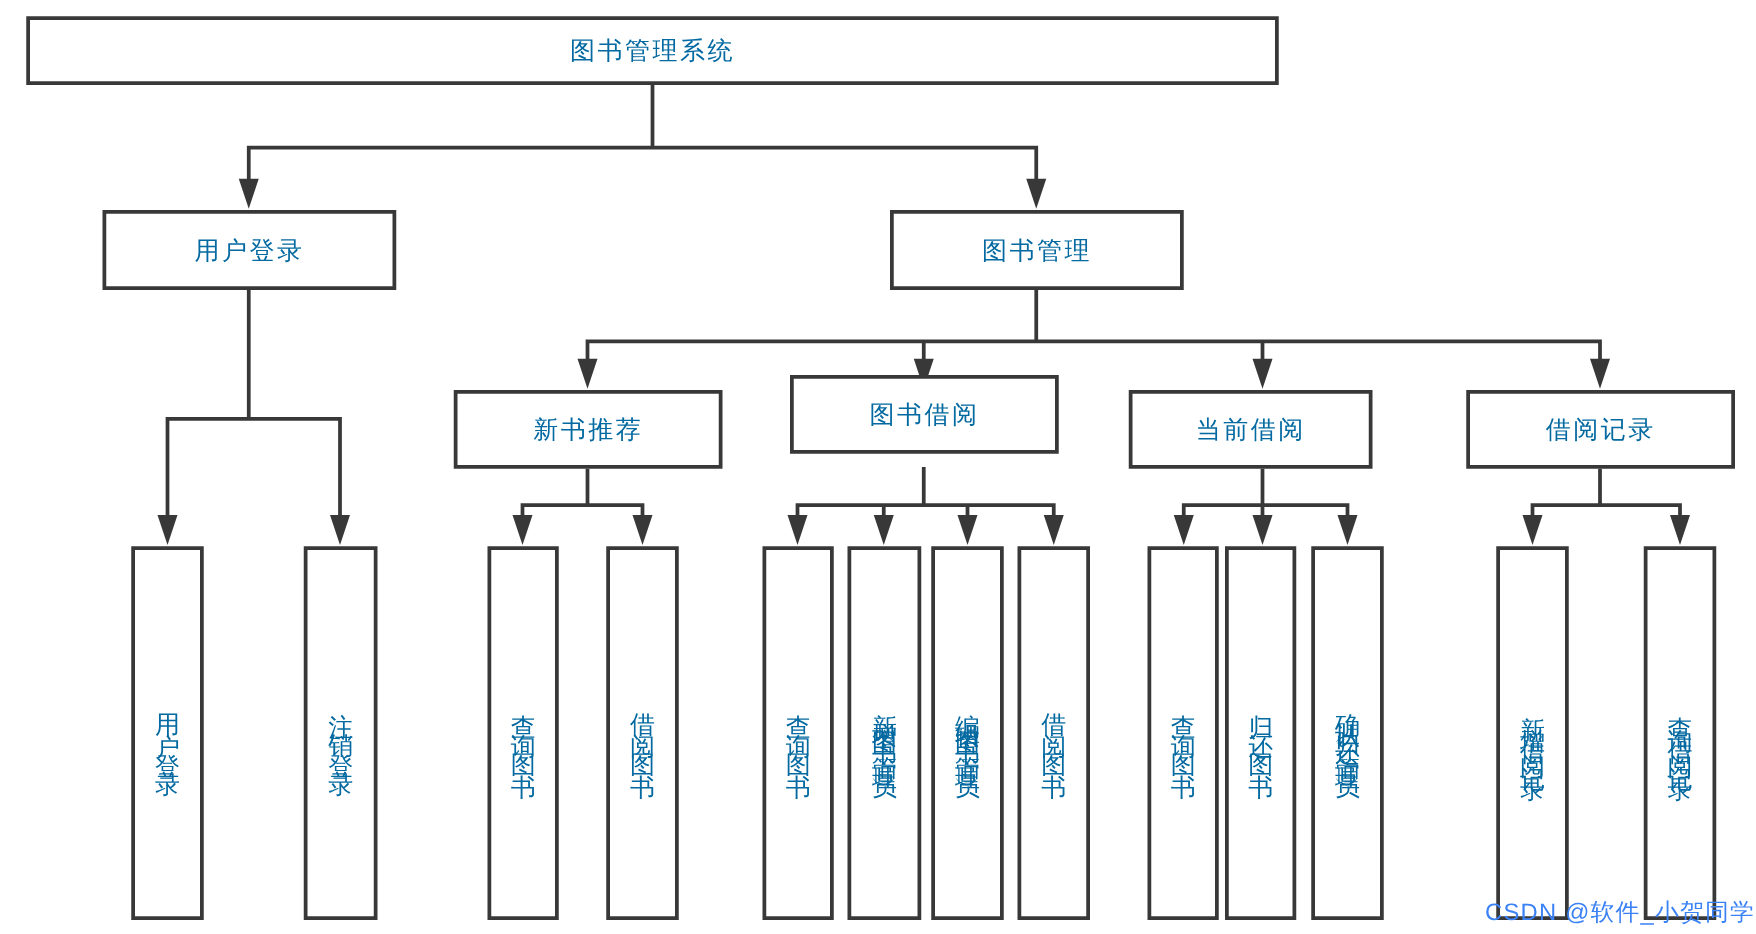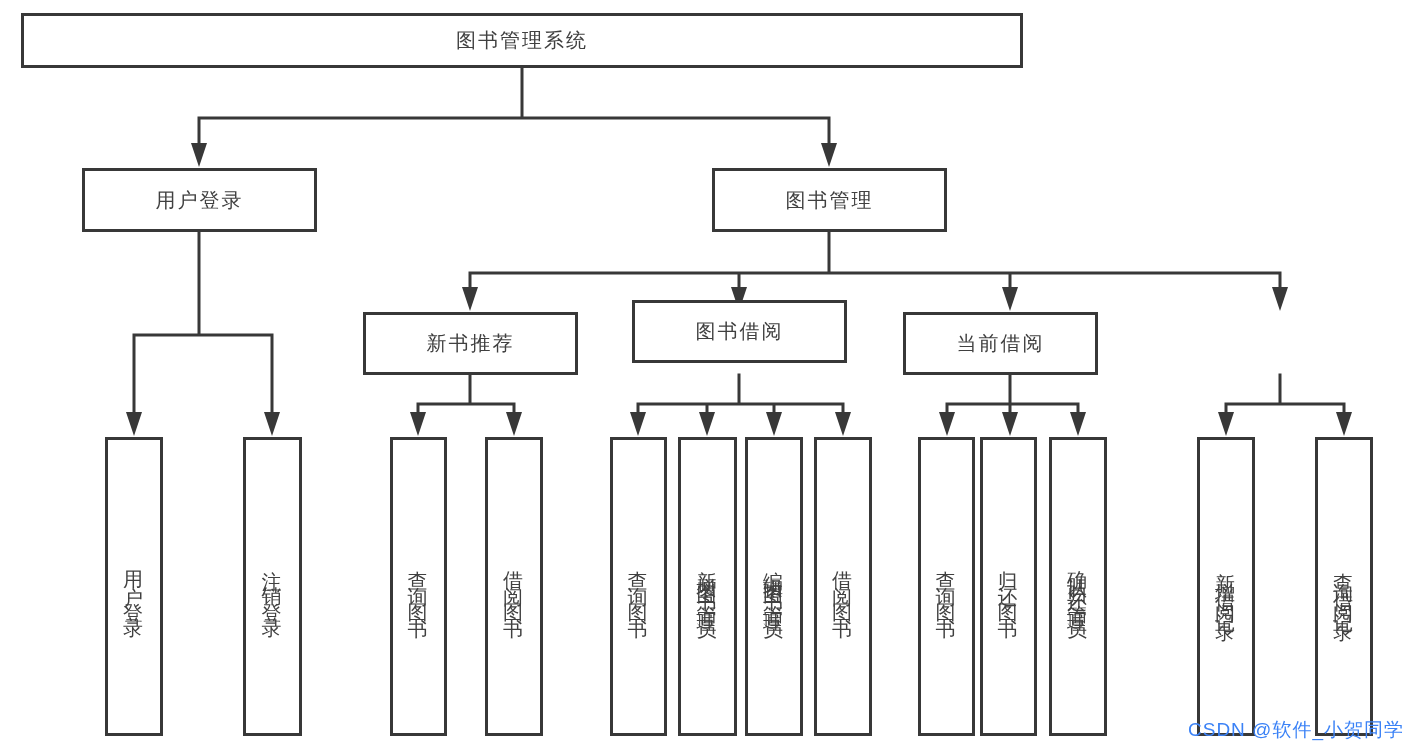--- a/index.html
+++ b/index.html
@@ -19,21 +19,21 @@
     position: absolute;
     left: 0;
     top: 0;
     z-index: 1;
   }
   .node {
     position: absolute;
     box-sizing: border-box;
     background: #ffffff;
     border: 3px solid #383838;
-    color: #404040;
+    color: #0369a1;
     display: flex;
     align-items: center;
     justify-content: center;
     z-index: 2;
     font-size: 20px;
   }
   .node.h { letter-spacing: 2px; }
   .leaf { top: 437px; height: 299px; }
   .leaf span {
     writing-mode: vertical-rl;
@@ -136,20 +136,23 @@
 
   <div class="node h" id="rec">
     <span>新书推荐</span>
   </div>
   <div class="node h" id="borrow">
     <span>图书借阅</span>
   </div>
   <div class="node h" id="current">
     <span>当前借阅</span>
   </div>
+  <div class="node h" id="records">
+    <span>借阅记录</span>
+  </div>
 
   <div class="node leaf v4" id="leaf-login-user">
     <span>用户登录</span>
   </div>
   <div class="node leaf v4" id="leaf-login-logout">
     <span>注销登录</span>
   </div>
 
   <div class="node leaf v4" id="leaf-rec-query">
     <span>查询图书</span>

